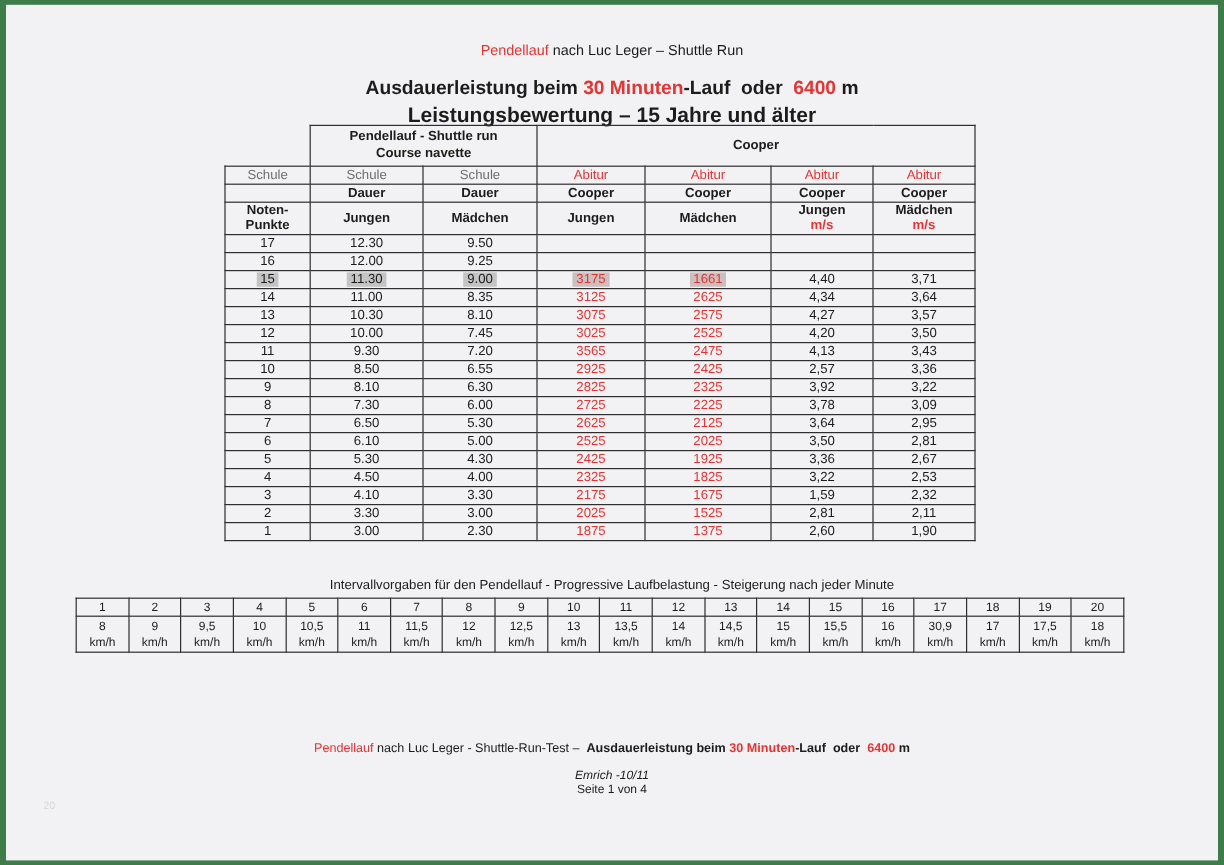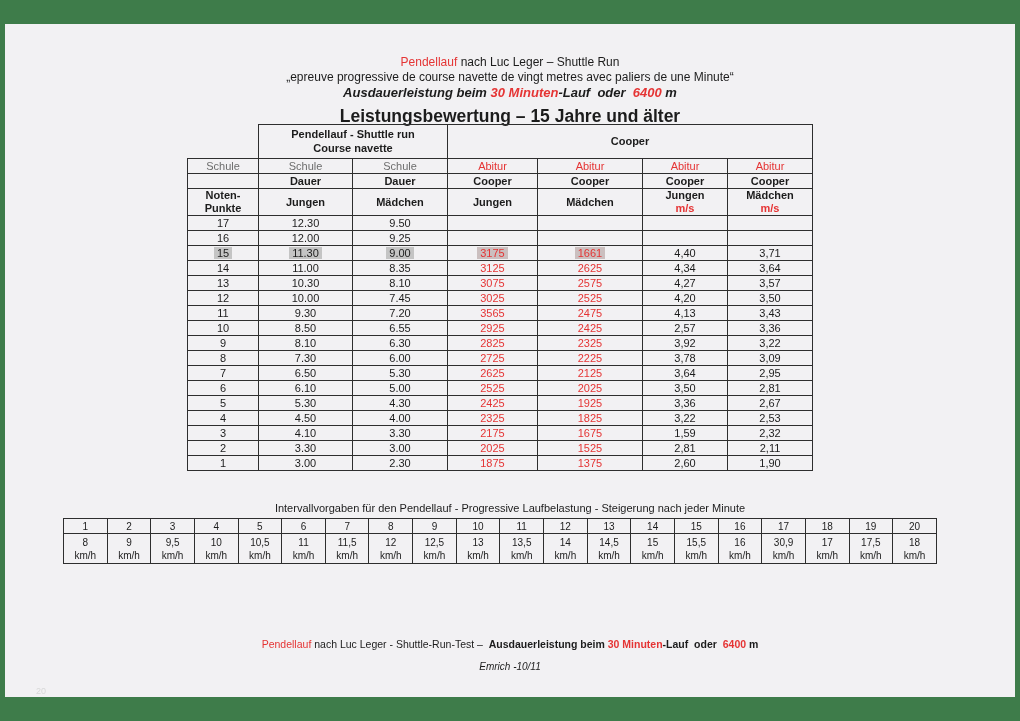--- a/index.html
+++ b/index.html
@@ -1,33 +1,33 @@
 <!DOCTYPE html>
 <html><head>
 <meta charset="utf-8">
 <title>Pendellauf – Leistungsbewertung</title>
 <style>
   * { box-sizing: border-box; margin: 0; padding: 0; }
   html, body { width: 1020px; height: 721px; }
   body { font-family: "Liberation Sans", sans-serif; }
 
   .frame { position: relative; width: 1020px; height: 721px;
-           background: #3e7c4a; padding: 24px 5px; }
+           background: #3e7c4a; padding: 4px 5px; }
   .page  { position: relative; width: 100%; height: 100%;
            background: #f2f1f3; color: #1c1c1c; overflow: hidden; }
 
   .centered { position: absolute; left: 0; width: 100%; text-align: center; }
   .prewrap  { white-space: pre-wrap; }
   .red  { color: #e53434; }
   .bold { font-weight: bold; }
   .gray { color: #6d6d6d; }
 
   .h-line1 { top: 31px; font-size: 12px; }
   .h-line2 { top: 46px; font-size: 12px; }
-  .h-line3 { top: 61px; font-size: 13px; font-weight: bold; font-style: italic; }
+  .h-line3 { top: 61px; font-size: 16px; font-weight: bold; }
   .h-title { top: 82px; font-size: 17.5px; font-weight: bold; }
 
   table { border-collapse: collapse; }
 
   .score-table { position: absolute; left: 182px; top: 100px; }
   .score-table td { border: 1px solid #2e2e2e; text-align: center;
                     vertical-align: middle; font-size: 11px; padding: 0 2px; }
   .score-table td.no-border { border: none; background: transparent; }
   .row-group  td { height: 34px; font-weight: bold; line-height: 1.25; }
   .row-schule td { height: 15px; }
@@ -55,21 +55,20 @@
                   font-size: 9px; color: #d8d8d8; }
 </style>
 </head>
 <body>
 
 <div class="frame">
   <div class="page">
 
     <div class="centered h-line1 prewrap"><span class="red">Pendellauf</span><span> nach Luc Leger – Shuttle Run</span></div>
 
-    <div class="centered h-line2">„epreuve progressive de course navette de vingt metres avec paliers de une Minute“</div>
 
     <div class="centered h-line3 prewrap"><span>Ausdauerleistung beim </span><span class="red">30 Minuten</span><span>-Lauf  oder  </span><span class="red">6400</span><span> m</span></div>
 
     <div class="centered h-title">Leistungsbewertung – 15 Jahre und älter</div>
 
     <table class="score-table">
       <colgroup>
         <col style="width:71px">
           <col style="width:94px">
           <col style="width:95px">
@@ -388,16 +387,17 @@
               <div>18</div>
               <div>km/h</div>
             </td>
           </tr>
       </tbody>
     </table>
 
     <div class="centered f-line prewrap"><span class="red">Pendellauf</span><span> nach Luc Leger - Shuttle-Run-Test –  </span><span class="bold">Ausdauerleistung beim </span><span class="red bold">30 Minuten</span><span class="bold">-Lauf  oder  </span><span class="red bold">6400</span><span class="bold"> m</span></div>
 
     <div class="centered f-author">Emrich -10/11</div>
+    <div class="centered f-page">Seite 1 von 4</div>
     <div class="faint-number">20</div>
 
   </div>
 </div>
 
 </body></html>

